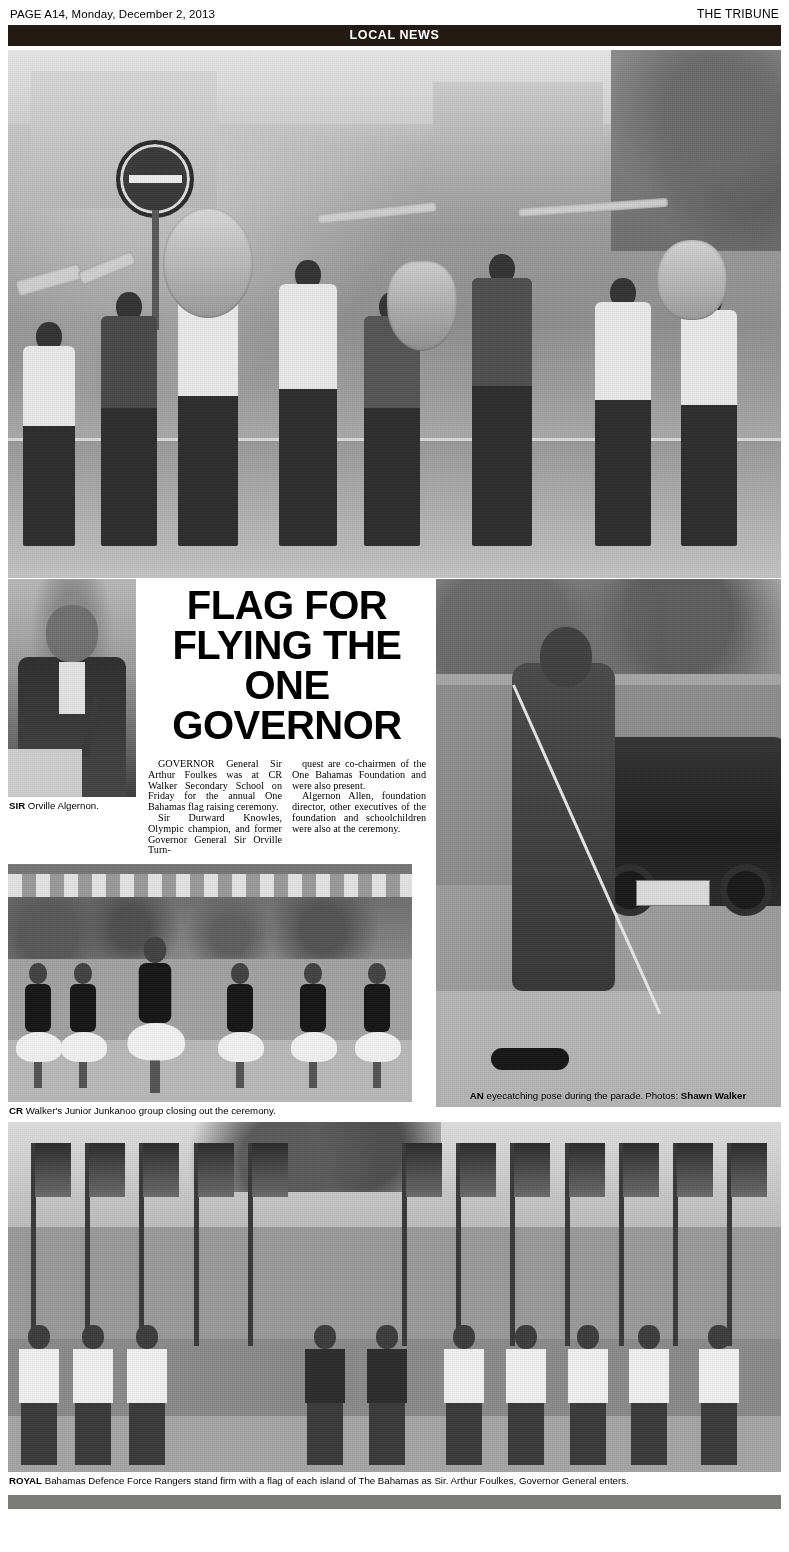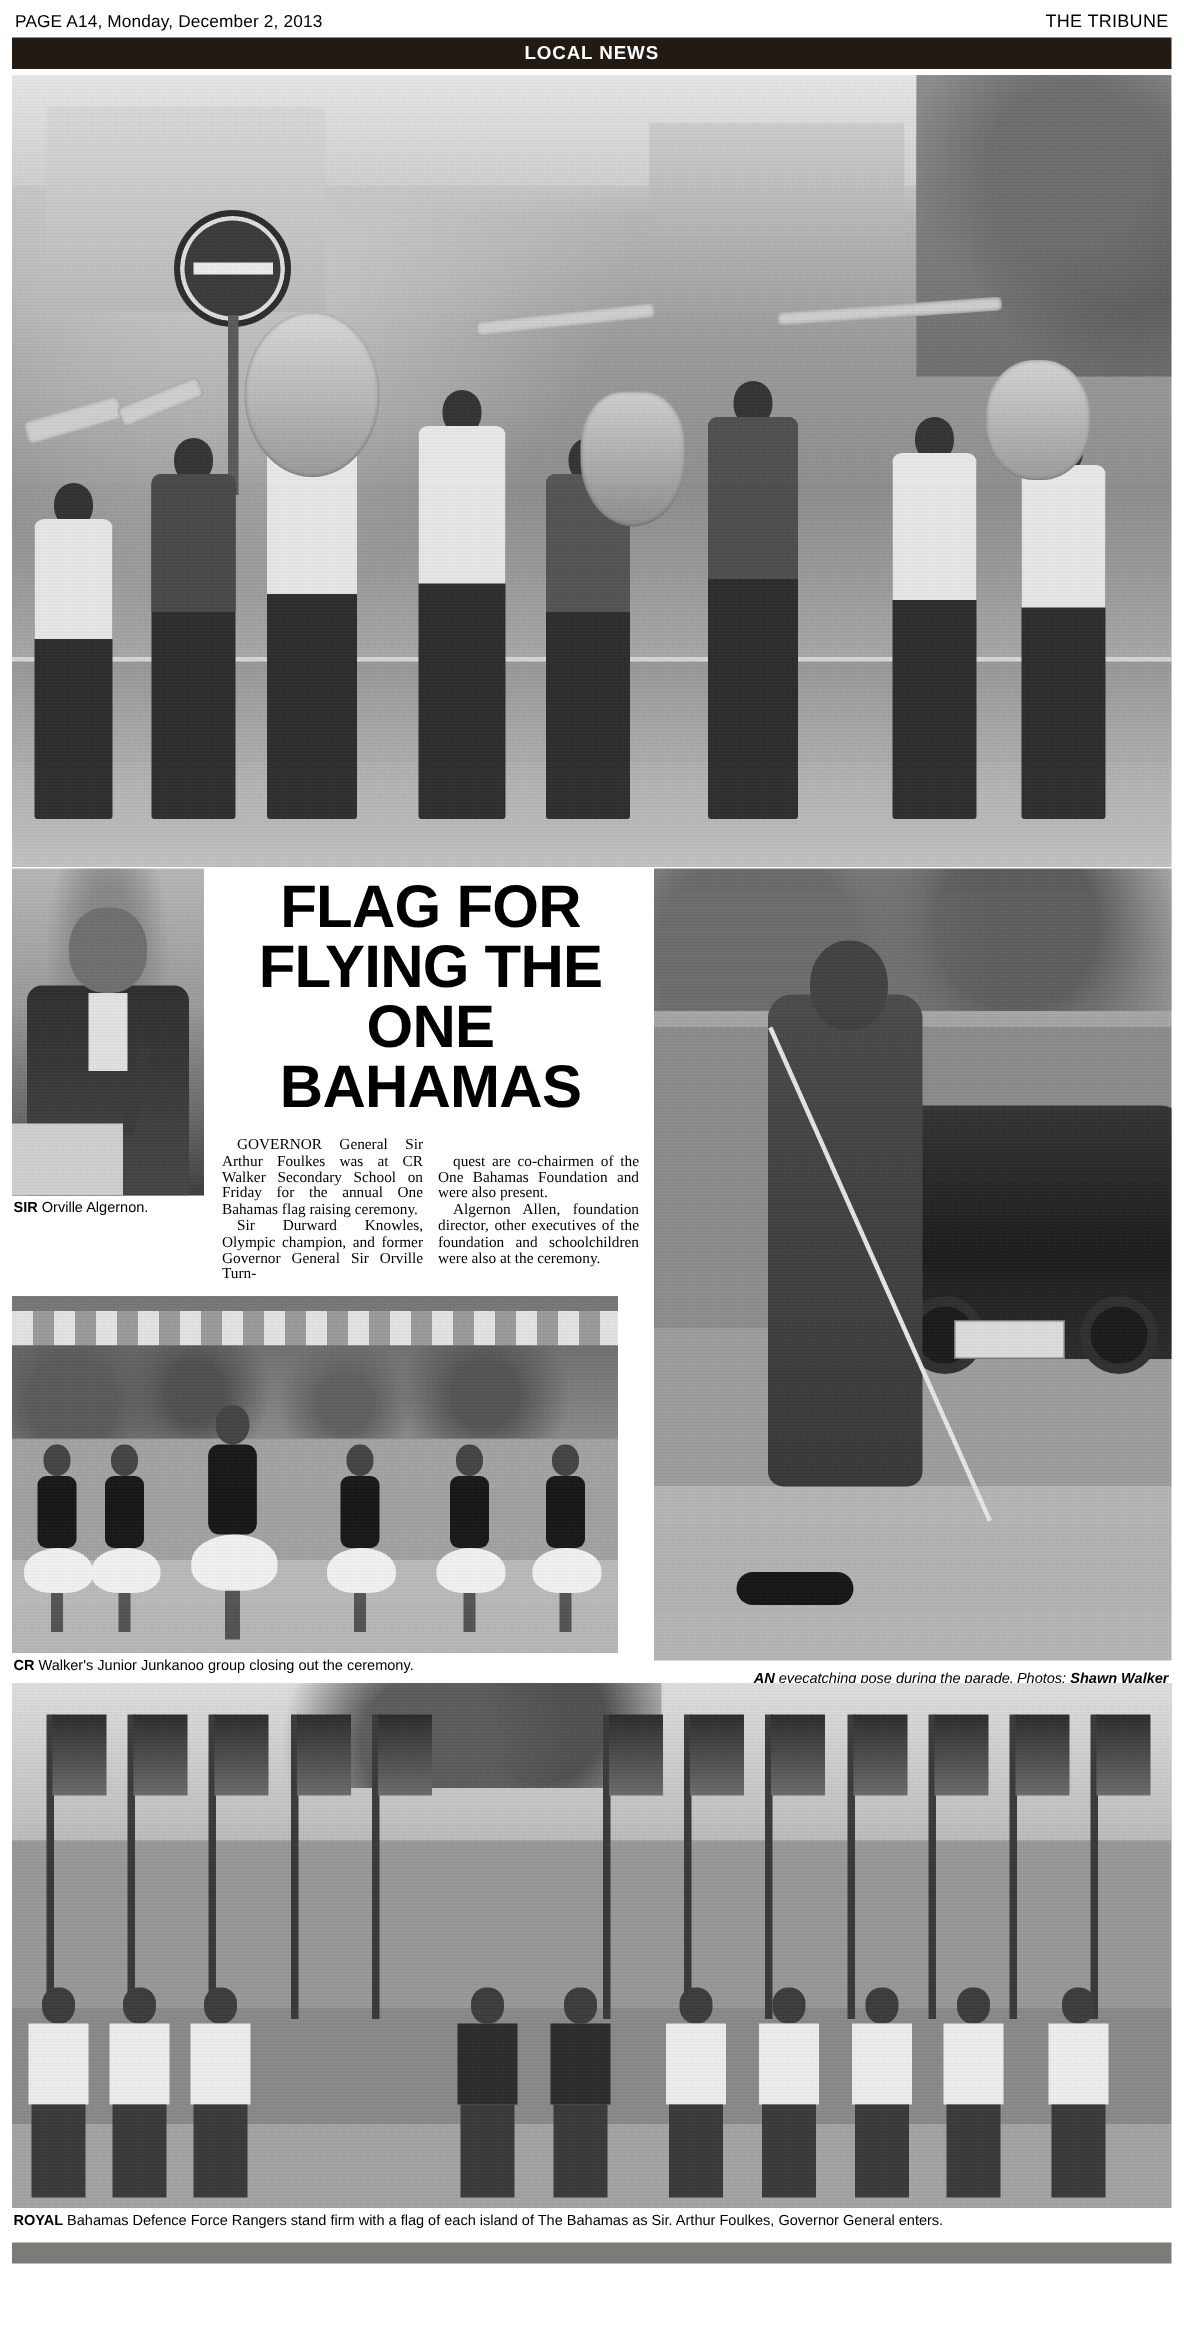--- a/index.html
+++ b/index.html
@@ -143,21 +143,20 @@
   .article-cols {
     display: flex;
     gap: 10px;
     margin-top: 14px;
     font-family: "Liberation Serif", serif;
     font-size: 10.2px;
     line-height: 10.8px;
     text-align: justify;
     -webkit-hyphens: auto;
     hyphens: auto;
-    align-items: center;
   }
   .article-cols .col { width: 134px; }
   .article-cols p { margin: 0; text-indent: 10px; }
   .article-cols p.first { text-indent: 10px; }
 
   
   .junk-photo {
     width: 404px;
     height: 238px;
     margin-top: 8px;
@@ -325,21 +324,21 @@
           </div>
           <div class="cap">
             <b>SIR</b><span> Orville Algernon.</span>
           </div>
         </div>
 
         <div style="width:278px;">
           <div class="headline">
             <div>FLAG FOR</div>
             <div>FLYING THE</div>
-            <div>ONE BAHAMAS</div>
+            <div>ONE GOVERNOR</div>
           </div>
           <div class="article-cols">
             <div class="col">
               <p class="first">GOVERNOR General Sir Arthur Foulkes was at CR Walker Secondary School on Friday for the annual One Bahamas flag raising ceremony.</p>
               <p>Sir Durward Knowles, Olympic champion, and former Governor General Sir Orville Turn-</p>
             </div>
             <div class="col">
               <p>quest are co-chairmen of the One Bahamas Foundation and were also present.</p>
               <p>Algernon Allen, foundation director, other executives of the foundation and schoolchildren were also at the ceremony.</p>
             </div>
@@ -399,21 +398,21 @@
         <div class="wheel" style="left:8%;"></div>
         <div class="wheel" style="right:8%;"></div>
       </div>
       <div class="plate"></div>
       <div class="major-body"></div>
       <div class="major-head"></div>
       <div class="baton"></div>
       <div class="shoe"></div>
       <div class="grain"></div>
     </div>
-    <div style="position:absolute; left:428px; top:532px; width:345px; display:flex; justify-content:flex-end; align-items:baseline;font-style:italic;">
+    <div style="position:absolute; left:428px; top:508px; width:345px; display:flex; justify-content:center; align-items:baseline;">
       <div class="cap">
         <b>AN</b><span> eyecatching pose during the parade.</span>
       </div>
       <div class="cap photos-credit">
         <span>Photos:</span>
         <b>Shawn Walker</b>
       </div>
     </div>
   </div>
 

